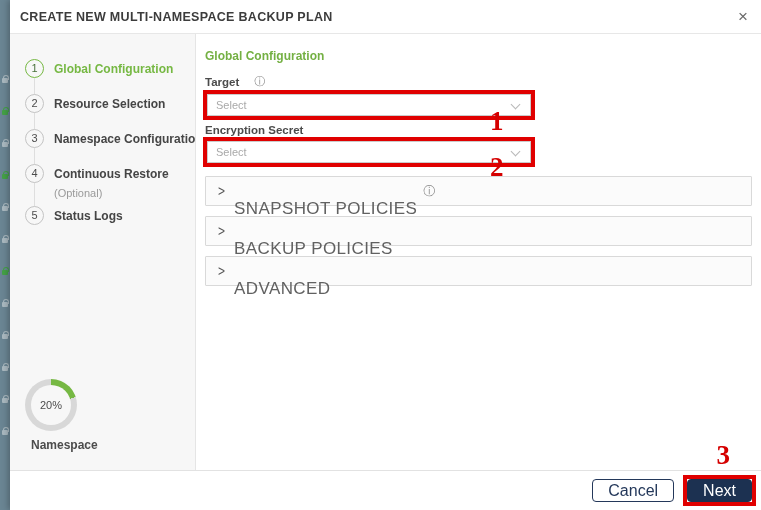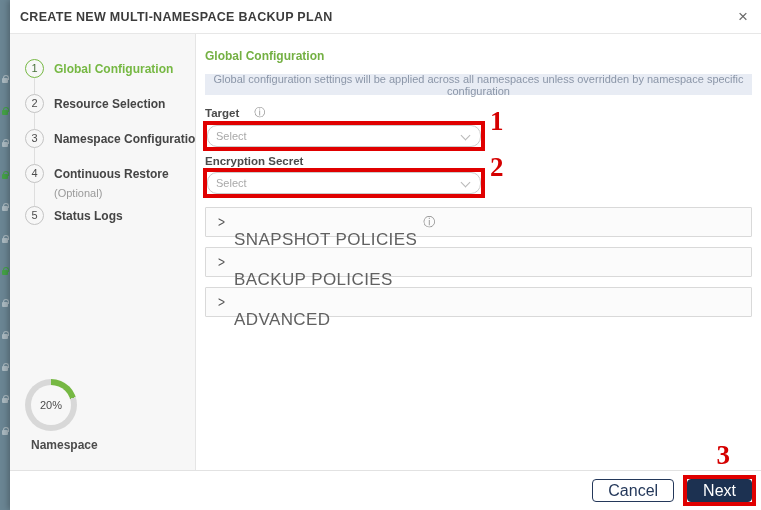--- a/index.html
+++ b/index.html
@@ -83,21 +83,21 @@
     display: flex; align-items: center; justify-content: center; text-align: center;
     margin-bottom: 10px;
   }
   .field-label { font-size: 11.5px; font-weight: bold; color: #4b4b4b; margin: 4px 0 1px 0;
     display: flex; align-items: center; gap: 15px; }
   .info-glyph { font-size: 11px; color: #8a8a8a; font-weight: normal; }
   .red-box {
     display: inline-block; border: 4px solid #e00000; margin-left: -2px;
   }
   .select-box {
-    width: 274px; height: 22px; background: #fff; border: 1px solid #cbcbcb; border-radius: 10px;
+    width: 324px; height: 22px; background: #fff; border: 1px solid #cbcbcb; border-radius: 0;
     position: relative; font-size: 11px; color: #a9a9a9; line-height: 20px; padding-left: 8px;
     cursor: pointer;
   }
   .select-chevron {
     position: absolute; right: 11px; top: 6px; width: 7px; height: 7px;
     border-right: 1.5px solid #b8b8b8; border-bottom: 1.5px solid #b8b8b8;
     transform: rotate(45deg);
   }
   .accordion {
     height: 30px; background: #fbfbfb; border: 1px solid #d9d9d9; border-radius: 1px;
@@ -184,21 +184,20 @@
 
     <div class="progress-ring" style="background: conic-gradient(rgb(118, 184, 67) 0deg, rgb(118, 184, 67) 20%, rgb(216, 216, 216) 0deg);">
       <div class="progress-ring-inner">20%</div>
     </div>
     <div class="progress-label">Namespace</div>
   </aside>
 
   <main class="main">
     <div class="content-heading">Global Configuration</div>
 
-    <div class="banner">Global configuration settings will be applied across all namespaces unless overridden by namespace specific configuration</div>
 
     <div class="field-label">
       <span>Target</span>
       <span class="info-glyph">ⓘ</span>
     </div>
     <div class="red-box">
       <div class="select-box">
         <span>Select</span>
         <span class="select-chevron"></span>
       </div>

